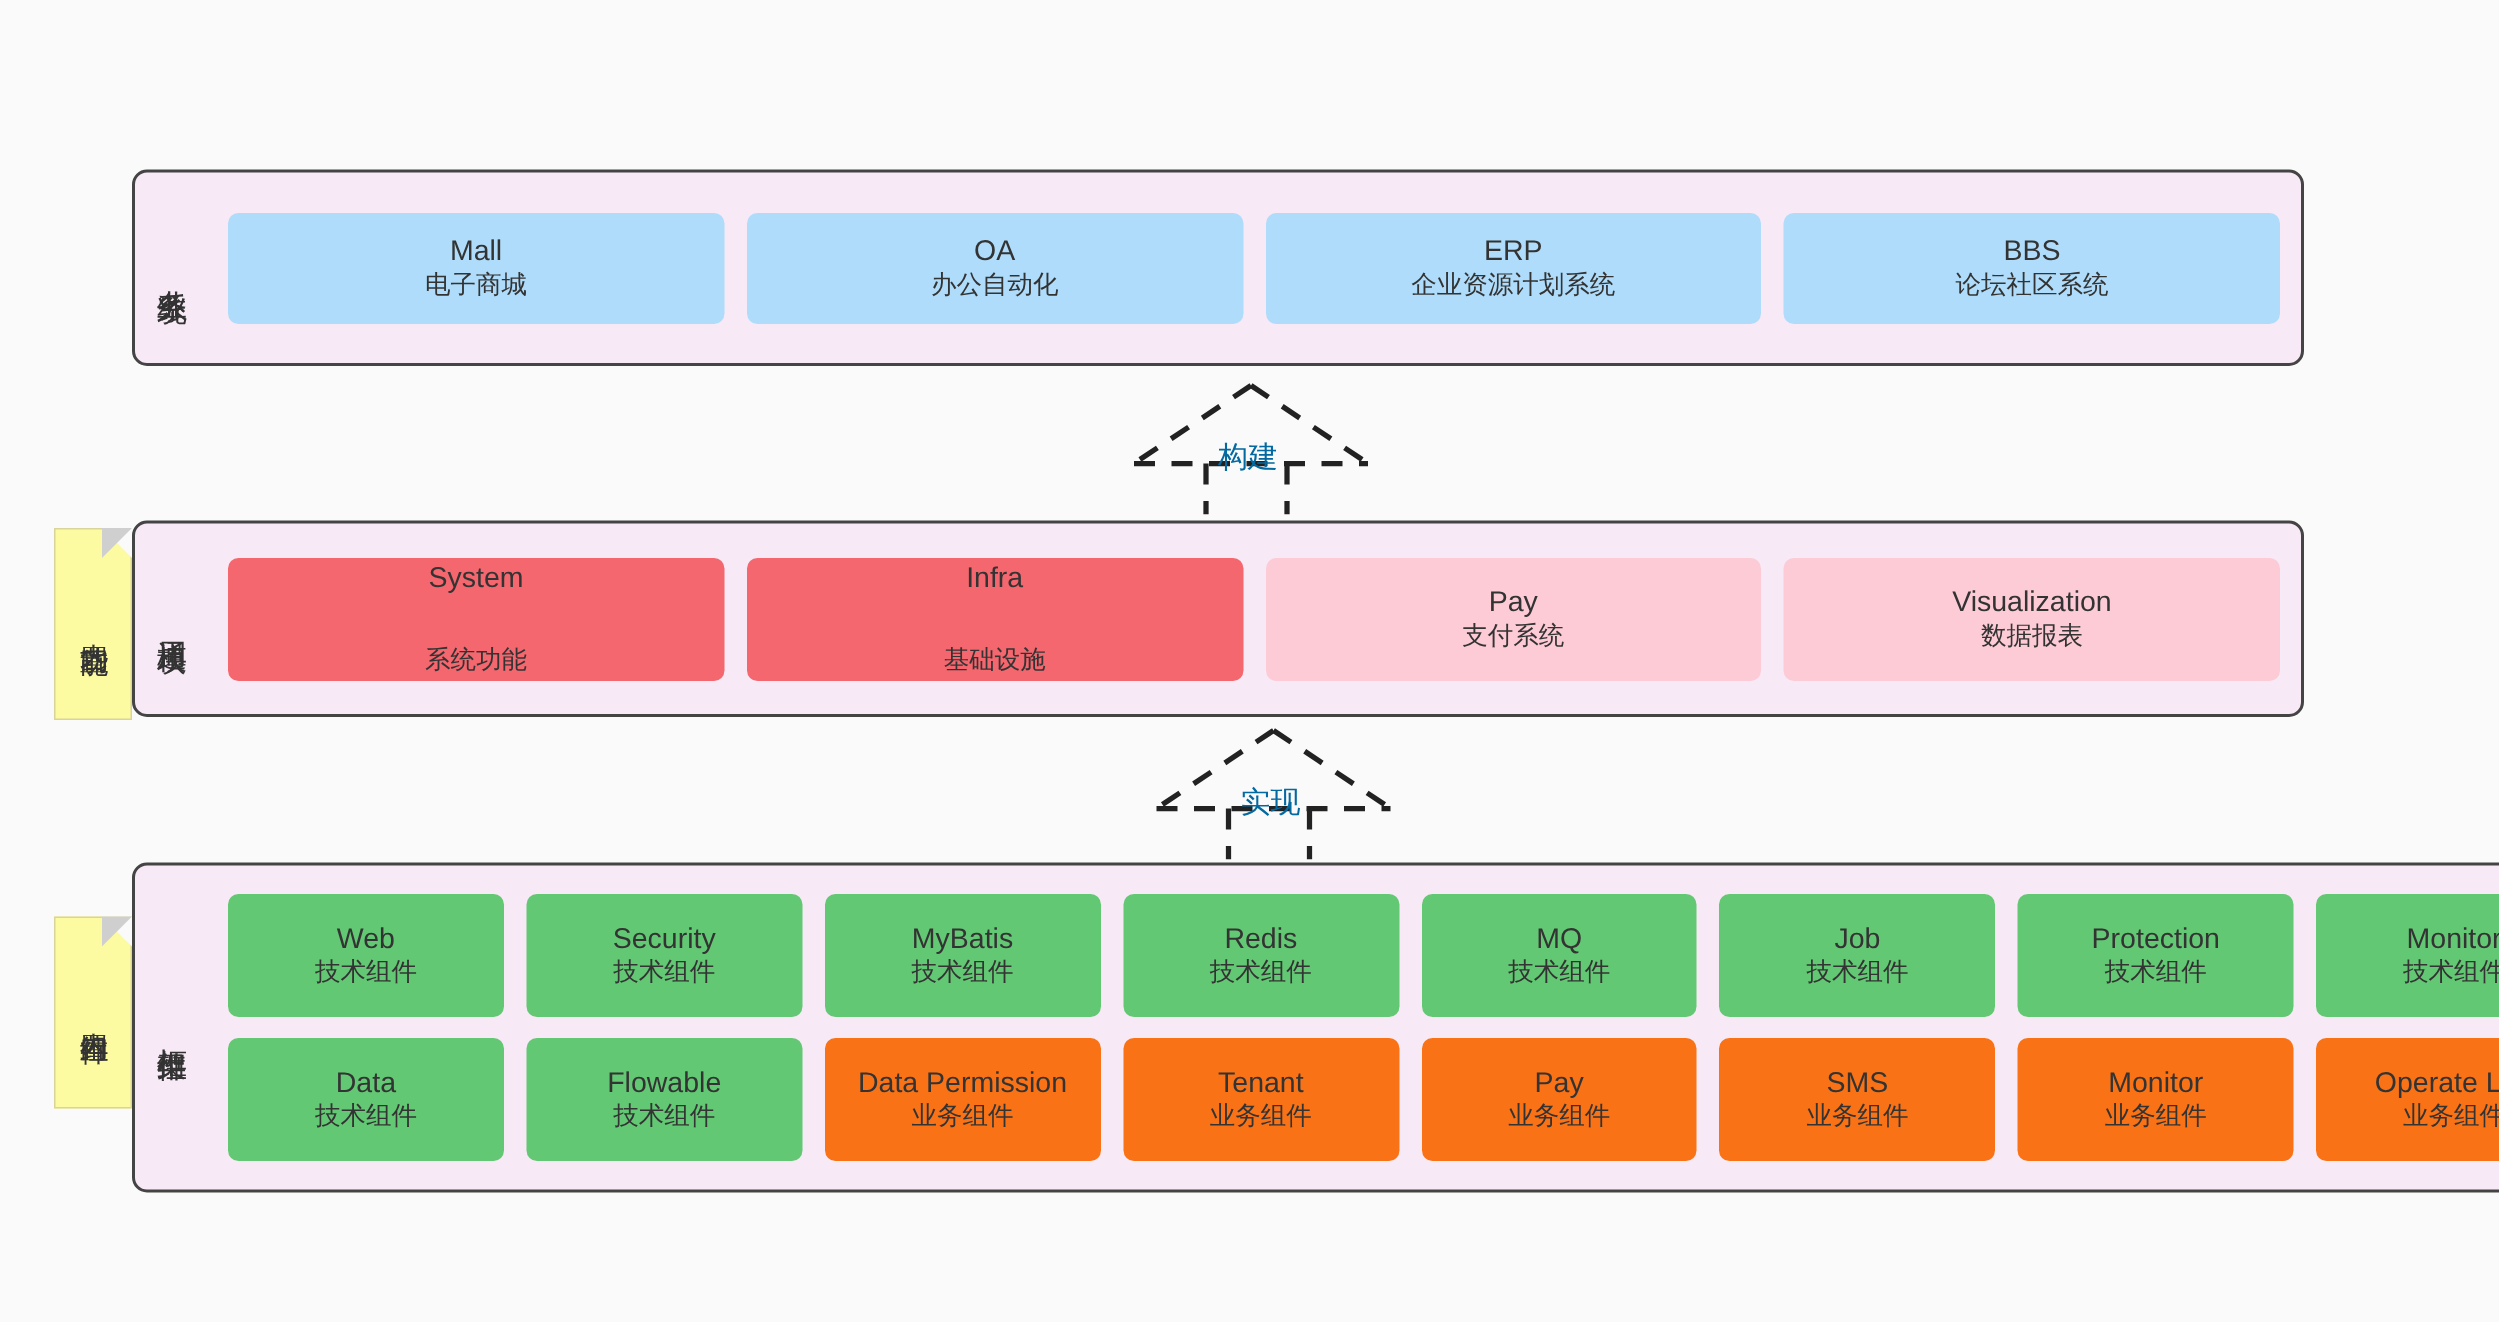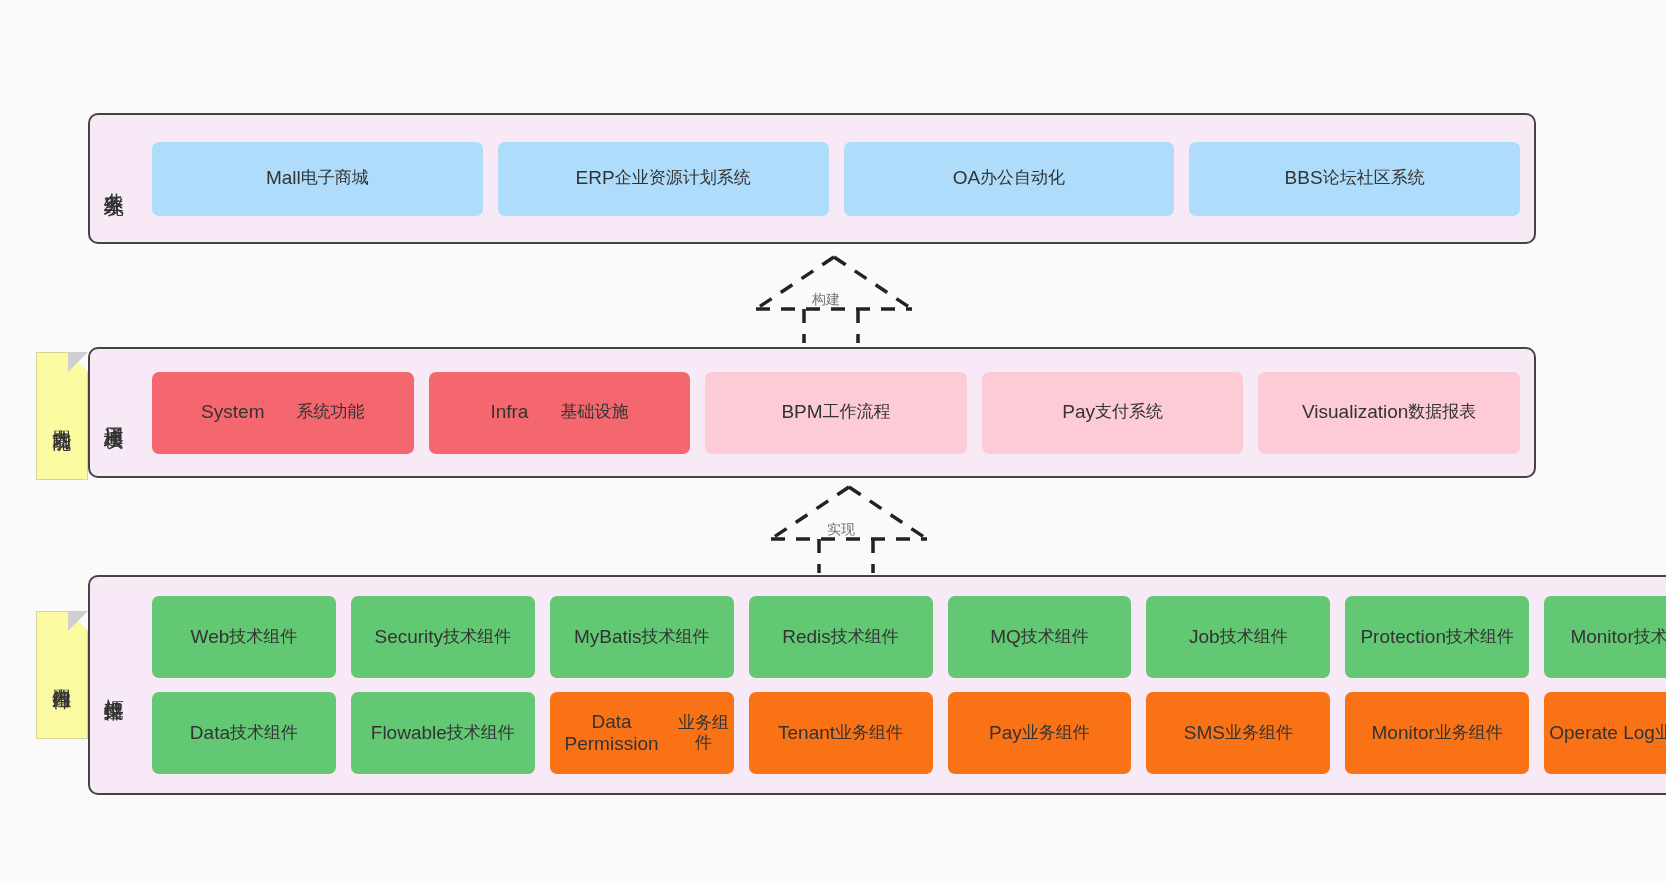--- a/index.html
+++ b/index.html
@@ -55,21 +55,21 @@
     display: flex;
     gap: 15px;
     width: 100%;
   }
 
   
   .card {
     flex: 1 1 0;
     border-radius: 7px;
     display: flex;
-    flex-direction: row;
+    flex-direction: column;
     align-items: center;
     justify-content: center;
     text-align: center;
     line-height: 1.18;
     color: #333333;
   }
   .card .en { font-size: 19px; }
   .card .cn { font-size: 17px; }
 
   .card.blue        { background: #aedcfa; }
@@ -128,47 +128,47 @@
   #note-builtin-func { left: 36px; top: 352px; height: 128px; }
   #note-builtin-comp { left: 36px; top: 611px; height: 128px; }
 
   
   .uml-arrow { position: absolute; }
   #arrow-build   { left: 748px; top: 253px; width: 172px; height: 90px; }
   #arrow-impl    { left: 763px; top: 483px; width: 172px; height: 90px; }
   .uml-arrow svg { display: block; }
   .arrow-label {
     position: absolute;
-    font-size: 14px;
-    color: #737373;
+    font-size: 20px;
+    color: #0369a1;
     background: transparent;
     white-space: nowrap;
     user-select: none;
     font-family: Liberation Mono, monospace;
   }
   #label-build { left: 812px; top: 291px; }
   #label-impl  { left: 827px; top: 521px; }
 </style>
 </head>
 <body>
 
 <div class="layer" id="layer-business">
   <div class="layer-title">业务系统</div>
   <div class="layer-body">
     <div class="card blue">
       <span class="en">Mall</span>
       <span class="cn">电子商城</span>
     </div>
     <div class="card blue">
+      <span class="en">OA</span>
+      <span class="cn">办公自动化</span>
+    </div>
+    <div class="card blue">
       <span class="en">ERP</span>
       <span class="cn">企业资源计划系统</span>
-    </div>
-    <div class="card blue">
-      <span class="en">OA</span>
-      <span class="cn">办公自动化</span>
     </div>
     <div class="card blue">
       <span class="en">BBS</span>
       <span class="cn">论坛社区系统</span>
     </div>
   </div>
 </div>
 
 <div class="uml-arrow" id="arrow-build">
   <svg width="172" height="90" viewBox="0 0 172 90" fill="none">
@@ -190,24 +190,20 @@
   <div class="layer-body">
     <div class="card red">
       <span class="en">System</span>
       <span class="cn">系统功能</span>
     </div>
     <div class="card red">
       <span class="en">Infra</span>
       <span class="cn">基础设施</span>
     </div>
     <div class="card pink">
-      <span class="en">BPM</span>
-      <span class="cn">工作流程</span>
-    </div>
-    <div class="card pink">
       <span class="en">Pay</span>
       <span class="cn">支付系统</span>
     </div>
     <div class="card pink">
       <span class="en">Visualization</span>
       <span class="cn">数据报表</span>
     </div>
   </div>
 </div>
 

